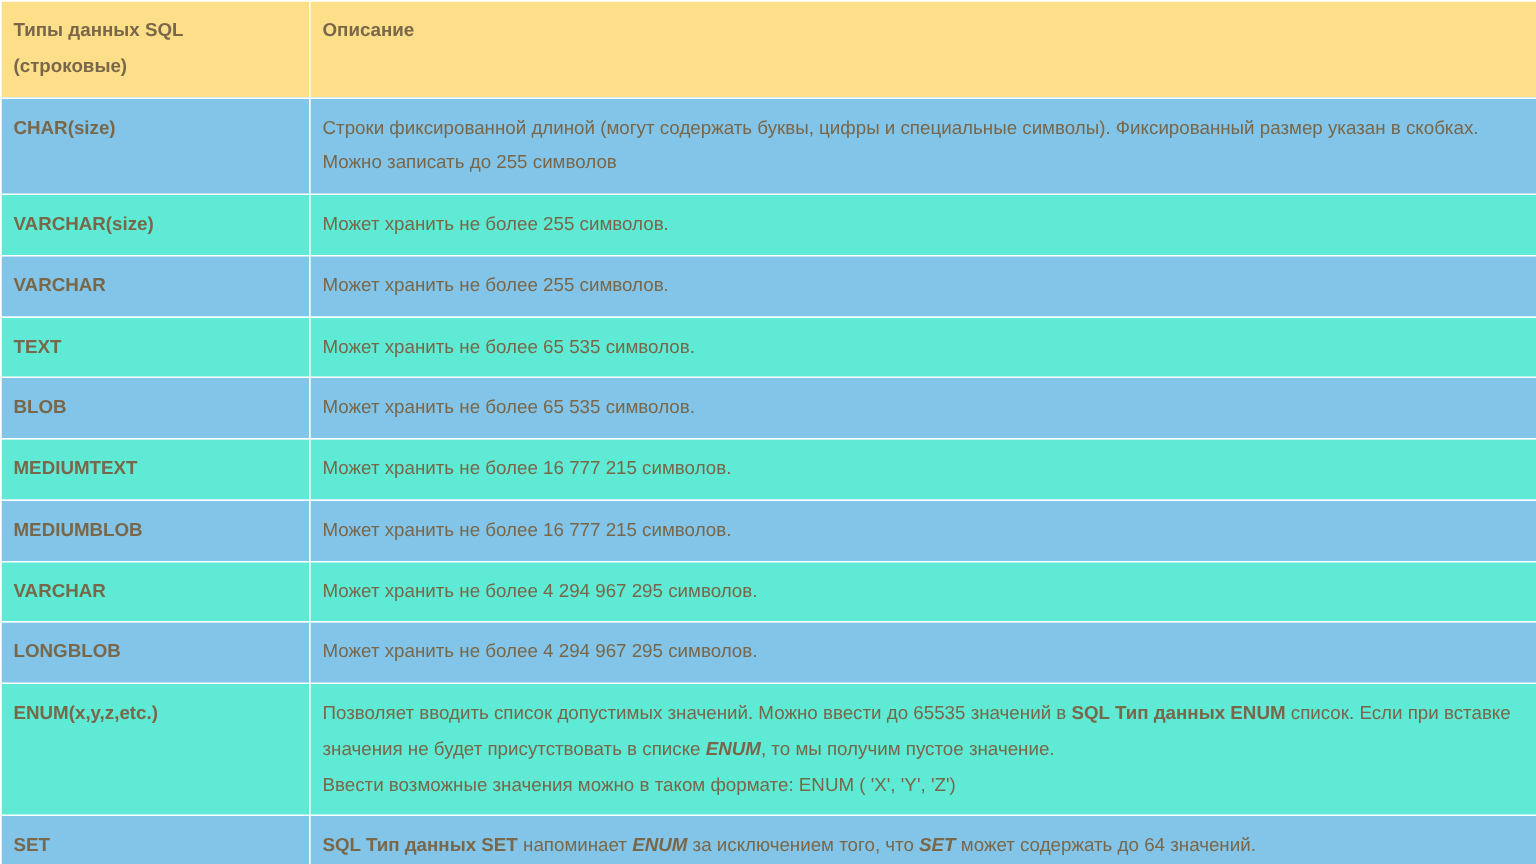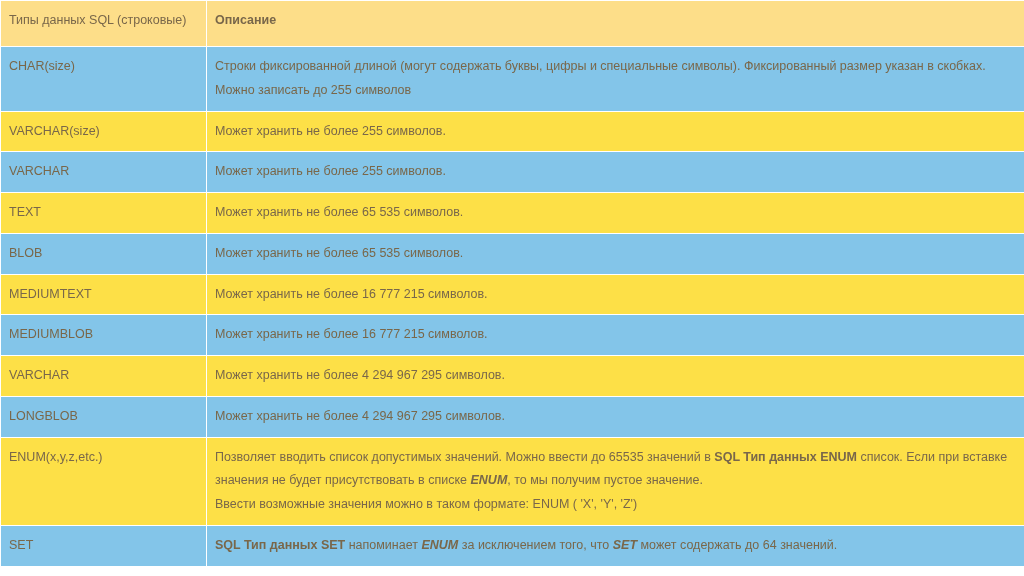--- a/index.html
+++ b/index.html
@@ -19,30 +19,30 @@
   col.desc-col { width: 818px; }
   th, td {
     text-align: left;
     vertical-align: top;
     padding: 8px 10px 8px 8px;
     border: 1px solid #fff;
     line-height: 1.9;
   }
   thead th {
     background: #fdde89;
-    font-weight: normal;
+    font-weight: bold;
     color: #79674a;
     height: 46px;
   }
   thead th.desc-head {
     font-weight: bold;
   }
   tbody tr.band-a td { background: #83c5e9; }
-  tbody tr.band-b td { background: #fde047; }
-  td.type-cell { font-weight: normal; margin-top: 33px; }
+  tbody tr.band-b td { background: #5eead4; }
+  td.type-cell { font-weight: bold; margin-top: 33px; }
   b { font-weight: bold; }
   i { font-style: italic; font-weight: bold; }
 </style>
 </head>
 <body>
 
 <table>
   <colgroup>
     <col class="type-col">
     <col class="desc-col">

